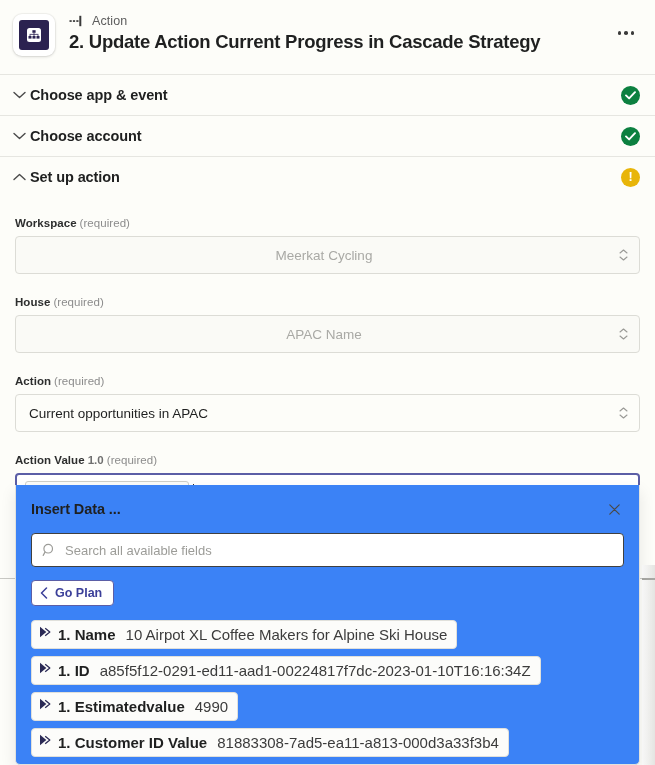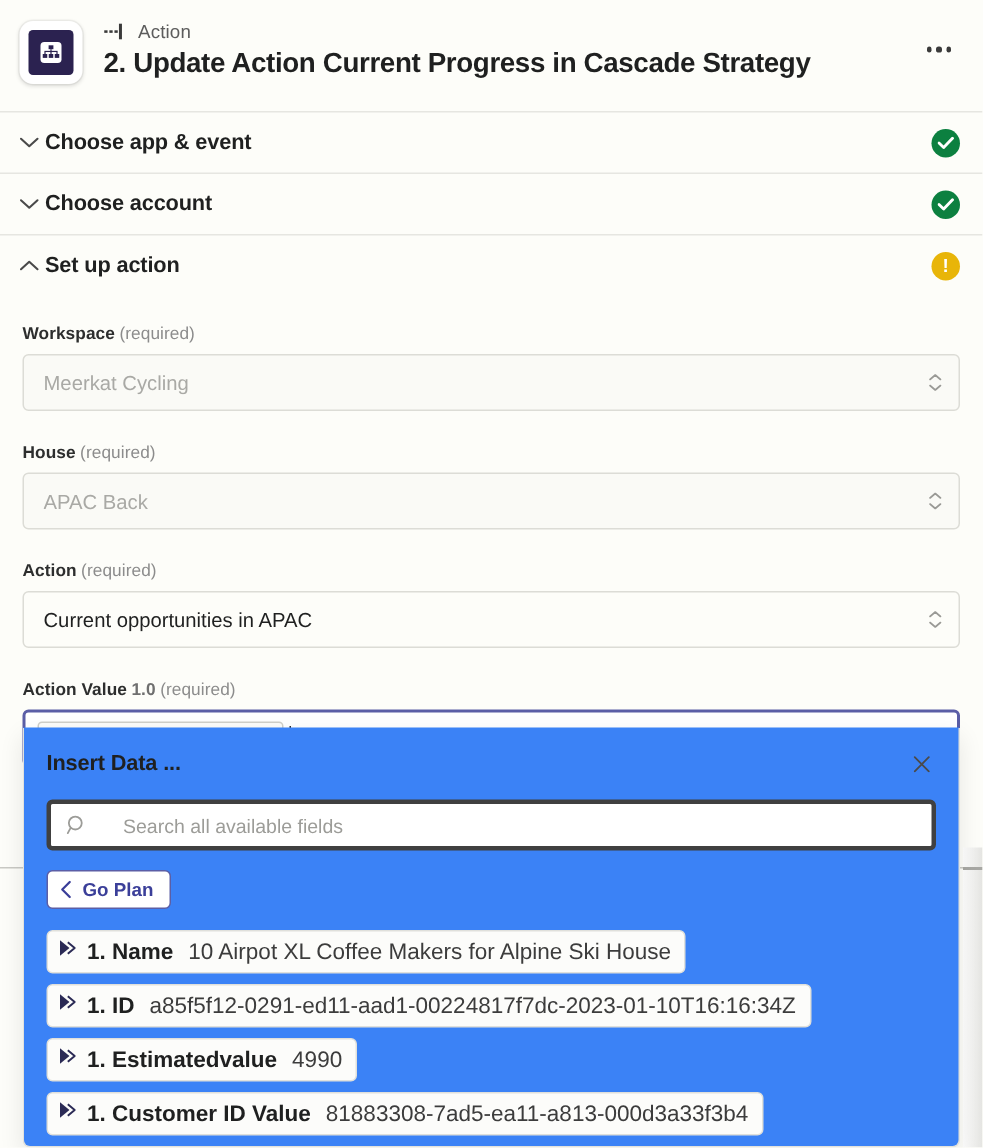--- a/index.html
+++ b/index.html
@@ -184,21 +184,21 @@
     cursor: pointer;
     position: relative;
   }
   .select-box .val {
     flex: 1 1 auto;
     color: #1f2020;
     white-space: nowrap;
     overflow: hidden;
     text-overflow: ellipsis;
   }
-  .select-box.disabled { background: #fafaf6; }
+  .select-box.disabled { background: #fafaf6; text-align: center; }
   .select-box.disabled .val { color: #a9a9a5; }
 
   .stepper {
     flex: 0 0 auto;
     display: flex;
     flex-direction: column;
     align-items: center;
     gap: 2px;
     color: #9a9a96;
   }
@@ -272,27 +272,27 @@
     align-items: center;
     justify-content: center;
     cursor: pointer;
     color: #4a4a4a;
     font-size: 15px;
     line-height: 1;
   }
 
   .search-box {
     height: 34px;
-    border: 3px solid #404040;
+    border: 1px solid #404040;
     border-radius: 4px;
     background: #fff;
     display: flex;
     align-items: center;
     padding: 0 10px;
-    gap: 24px;
+    gap: 9px;
     margin-bottom: 13px;
   }
   .search-ph {
     font-size: 13px;
     color: #9c9c98;
   }
 
   .go-back {
     display: inline-flex;
     align-items: center;
@@ -452,21 +452,21 @@
           </svg>
       </span>
     </div>
   </div>
 
   <div class="field">
     <div class="field-label">
       <span>House</span><span class="meta">(required)</span>
     </div>
     <div class="select-box disabled">
-      <span class="val">APAC Back</span>
+      <span class="val">APAC Name</span>
       <span class="stepper">
         <svg width="9" height="5" viewBox="0 0 9 5">
             <path d="M1 4 L4.5 1 L8 4" fill="none" stroke="currentColor" stroke-width="1.1" stroke-linecap="round" stroke-linejoin="round"></path>
           </svg>
         <svg width="9" height="5" viewBox="0 0 9 5">
             <path d="M1 1 L4.5 4 L8 1" fill="none" stroke="currentColor" stroke-width="1.1" stroke-linecap="round" stroke-linejoin="round"></path>
           </svg>
       </span>
     </div>
   </div>

